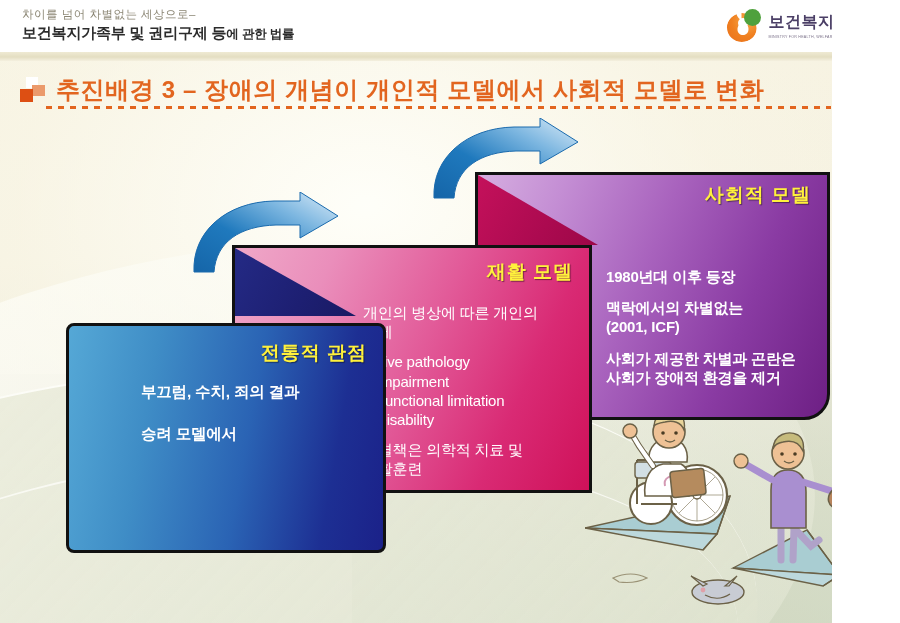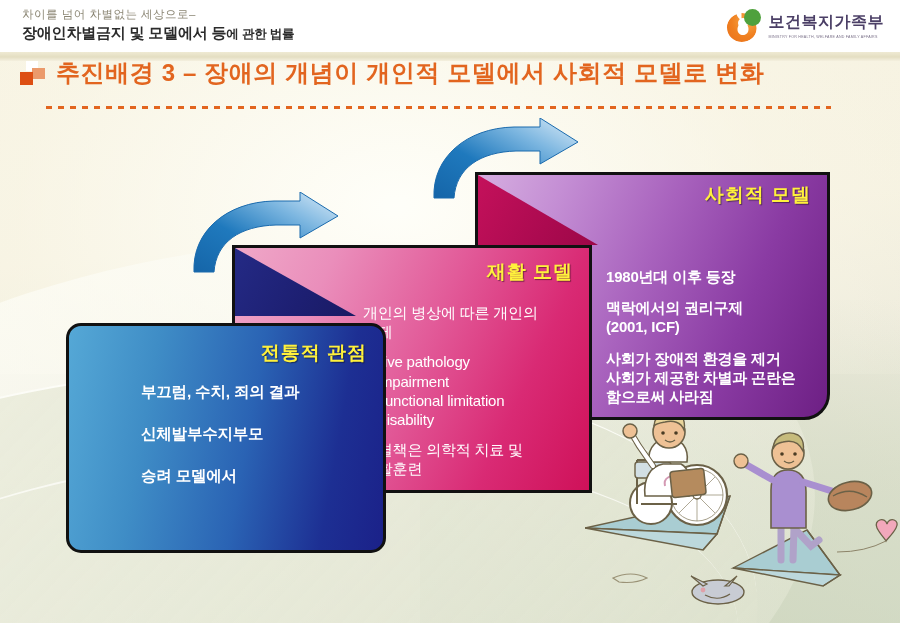--- a/index.html
+++ b/index.html
@@ -4,21 +4,21 @@
 <style>
   html, body {
     margin: 0; padding: 0;
     background: #ffffff;
   }
   body {
     font-family: "Liberation Sans", "DejaVu Sans", sans-serif;
   }
   #slide {
     position: relative;
-    width: 900px;
+    width: 832px;
     height: 623px;
     overflow: hidden;
     background: #fdfcf3;
   }
 
   
   .bg-base {
     position: absolute; inset: 0;
     background: linear-gradient(175deg, #f7f3e2 0%, #f5f1e0 38%, #eceadb 58%, #dfe2cf 78%, #d8dec9 100%);
   }
@@ -121,21 +121,21 @@
   .logo-kr {
     font-size: 16px; font-weight: bold; color: #4b3f66; letter-spacing: 0.5px;
   }
   .logo-en {
     font-size: 3.6px; color: #7a7088; letter-spacing: 0.25px; margin-top: 2px;
     white-space: nowrap;
   }
 
   
   .title-row {
-    position: absolute; left: 18px; top: 57px;
+    position: absolute; left: 18px; top: 74px;
     display: flex; align-items: center;
     z-index: 15;
   }
   .title-bullet {
     position: relative;
     width: 28px; height: 26px;
     margin-right: 10px;
   }
   .title-bullet .sq-w {
     position: absolute; left: 8px; top: 0;
@@ -190,21 +190,21 @@
   .card-body p { margin: 0 0 13px 0; }
   .card-body p:last-child { margin-bottom: 0; }
   .sub-line { display: block; }
   .arrow-item { display: block; padding-left: 13px; position: relative; }
   .arrow-item .ar { position: absolute; left: -4px; top: -1px; font-size: 15px; }
 
   
   #card-traditional {
     left: 66px; top: 323px;
     width: 320px; height: 230px;
-    border-radius: 15px;
+    border-radius: 8px;
     background: linear-gradient(100deg, #55a8d6 0%, #3f8dc6 26%, #2a63b4 56%, #1d2f93 82%, #1b2189 100%);
   }
   #card-traditional .card-title { top: 14px; }
   #card-traditional .card-body { left: 24px; top: 56px; width: 282px; }
   #card-traditional .card-body p { margin-bottom: 22px; font-size: 15.5px; font-weight: bold; margin-left: 48px; }
 
   
   #card-rehab {
     left: 232px; top: 245px;
     width: 360px; height: 248px;
@@ -254,21 +254,21 @@
   <div class="bg-base"></div>
   <div class="bg-upper-glow"></div>
   <div class="bg-right-tint"></div>
   <div class="bg-swoosh-a"></div>
   <div class="bg-swoosh-b"></div>
   <div class="bg-swoosh-c"></div>
 
   <div class="header">
     <div class="hdr-sub">차이를 넘어 차별없는 세상으로–</div>
     <div class="hdr-main">
-      <span>장애인차별금지 및 모델에서 등</span><span class="light">에 관한 법률</span>
+      <span>보건복지가족부 및 권리구제 등</span><span class="light">에 관한 법률</span>
     </div>
 
     <div class="logo">
       <div class="logo-mark">
         <div class="swirl"></div>
         <div class="swirl-dot"></div>
         <div class="circle-g"></div>
       </div>
       <div class="logo-text">
         <div class="logo-kr">보건복지가족부</div>
@@ -390,27 +390,26 @@
   </svg>
 
   <div class="card" id="card-social">
     <div class="corner"></div>
     <div class="card-title">사회적 모델</div>
     <div class="card-body">
       <p>
           <span class="sub-line">1980년대 이후 등장</span>
         </p>
       <p>
-        <span class="sub-line">맥락에서의 권리구제</span>
+        <span class="sub-line">맥락에서의 차별없는</span>
         <span class="sub-line">(2001, ICF)</span>
       </p>
       <p>
+        <span class="sub-line">사회가 제공한 차별과 곤란은</span>
         <span class="sub-line">사회가 장애적 환경을 제거</span>
-        <span class="sub-line">사회가 제공한 차별과 곤란은</span>
-        <span class="sub-line">함으로써 사라짐</span>
       </p>
     </div>
   </div>
 
   <div class="card" id="card-rehab">
     <div class="corner"></div>
     <div class="card-title">재활 모델</div>
     <div class="card-body">
       <p class="kr">
         <span class="sub-line">개인의 병상에 따른 개인의</span>
@@ -435,18 +434,17 @@
         <span class="sub-line">해결책은 의학적 치료 및</span>
         <span class="sub-line">재활훈련</span>
       </p>
     </div>
   </div>
 
   <div class="card" id="card-traditional">
     <div class="card-title">전통적 관점</div>
     <div class="card-body">
       <p>부끄럼, 수치, 죄의 결과</p>
-      <p>신체발부수지부모</p>
       <p>승려 모델에서</p>
     </div>
   </div>
 
 </div>
 
 </body></html>

